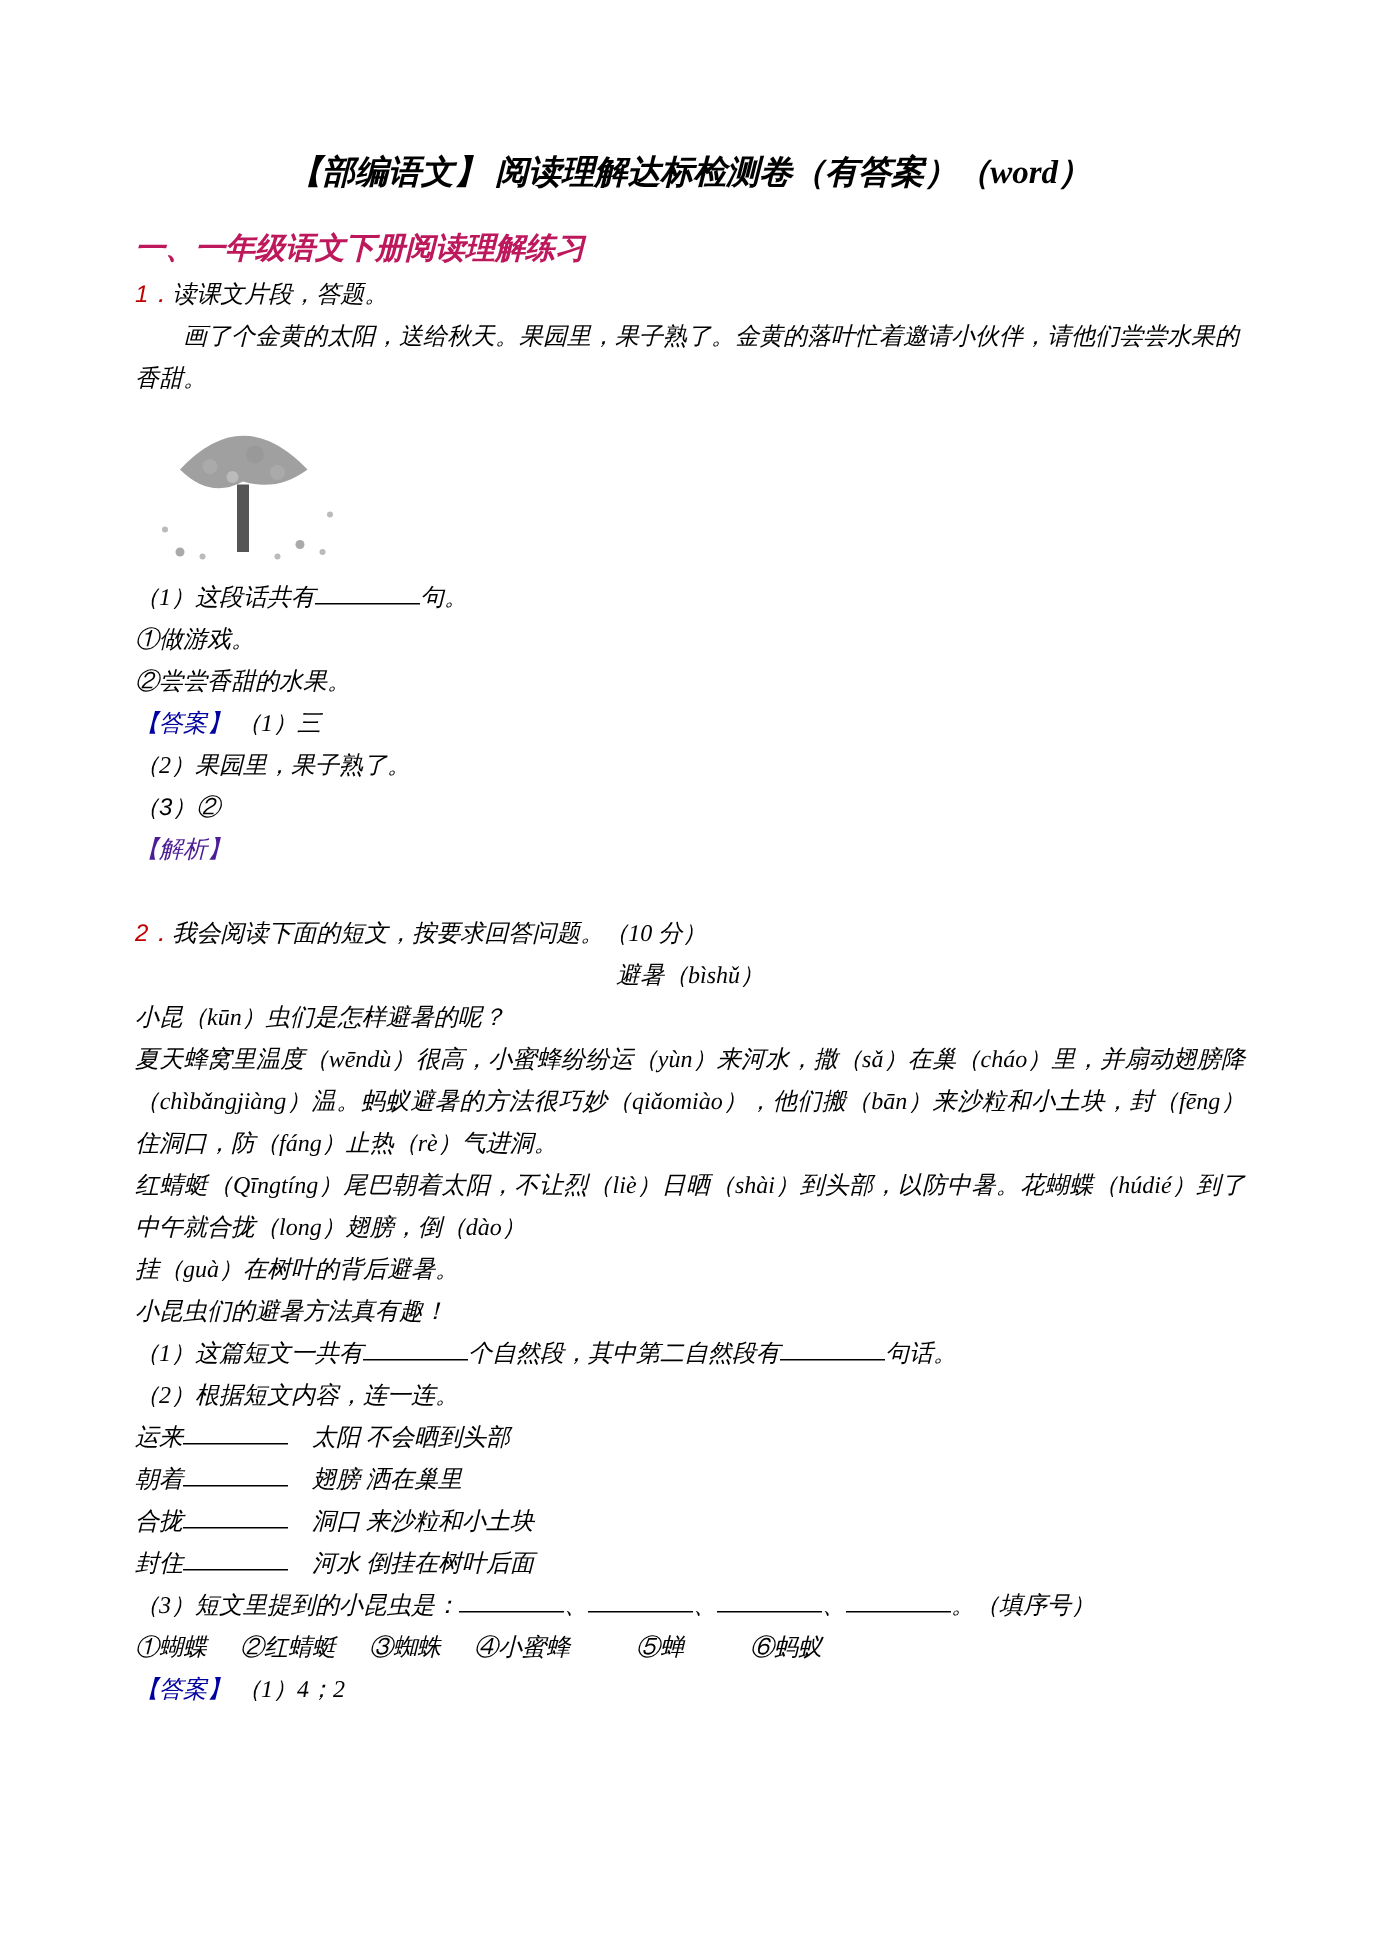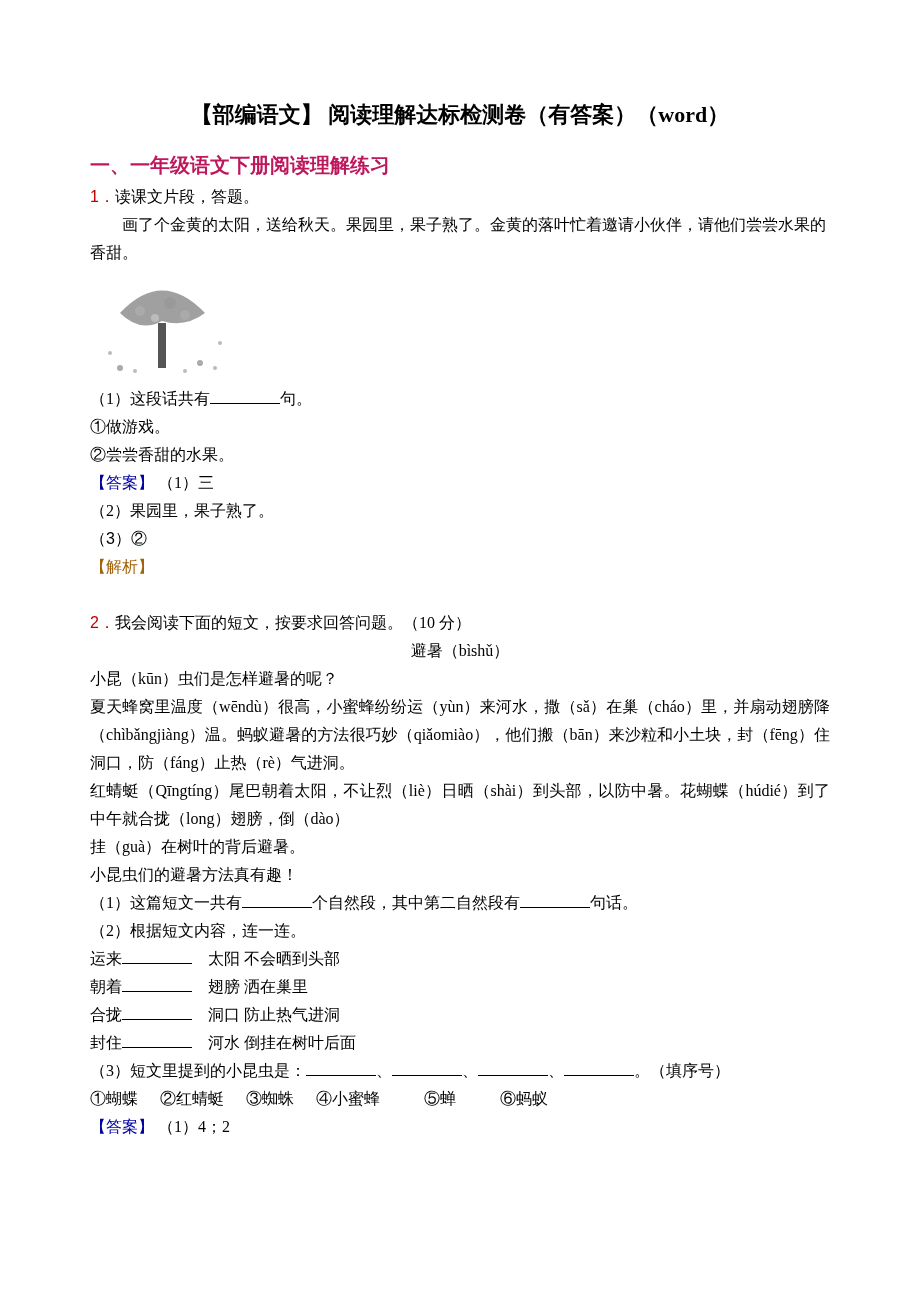--- a/index.html
+++ b/index.html
@@ -6,20 +6,21 @@
       margin: 0;
       padding: 0;
       background: #fff;
       font-family: "SimSun", "宋体", serif;
       width: 920px;
     }
     .page {
       padding: 100px 90px 60px 90px;
       box-sizing: border-box;
       width: 920px;
+      font-style: italic;
     }
     .title {
       text-align: center;
       font-size: 22px;
       font-weight: bold;
       margin-bottom: 22px;
     }
     .section-heading {
       font-size: 20px;
       font-weight: bold;
@@ -50,21 +51,21 @@
     }
     .blank {
       display: inline-block;
       border-bottom: 1px solid #000;
       min-width: 70px;
     }
     .answer-label {
       color: #0000a0;
     }
     .analysis-label {
-      color: #a16207;
+      color: #4c1d95;
     }
     .gap {
       height: 28px;
     }
     .center {
       text-align: center;
     }
     .circled {
       font-family: sans-serif;
     }
@@ -139,21 +140,21 @@
   </div>
   <div class="para">（2）根据短文内容，连一连。</div>
 
   <div class="para">
     <span>运来</span><span class="blank"></span>&nbsp;&nbsp;&nbsp;&nbsp;<span>太阳    不会晒到头部</span>
   </div>
   <div class="para">
     <span>朝着</span><span class="blank"></span>&nbsp;&nbsp;&nbsp;&nbsp;<span>翅膀    洒在巢里</span>
   </div>
   <div class="para">
-    <span>合拢</span><span class="blank"></span>&nbsp;&nbsp;&nbsp;&nbsp;<span>洞口    防止热气进洞</span>
+    <span>合拢</span><span class="blank"></span>&nbsp;&nbsp;&nbsp;&nbsp;<span>洞口    来沙粒和小土块</span>
   </div>
   <div class="para">
     <span>封住</span><span class="blank"></span>&nbsp;&nbsp;&nbsp;&nbsp;<span>河水    倒挂在树叶后面</span>
   </div>
 
   <div class="para">
     <span>（3）短文里提到的小昆虫是：</span><span class="blank"></span><span>、</span><span class="blank"></span><span>、</span><span class="blank"></span><span>、</span><span class="blank"></span><span>。（填序号）</span>
   </div>
 
   <div class="para option-row">

